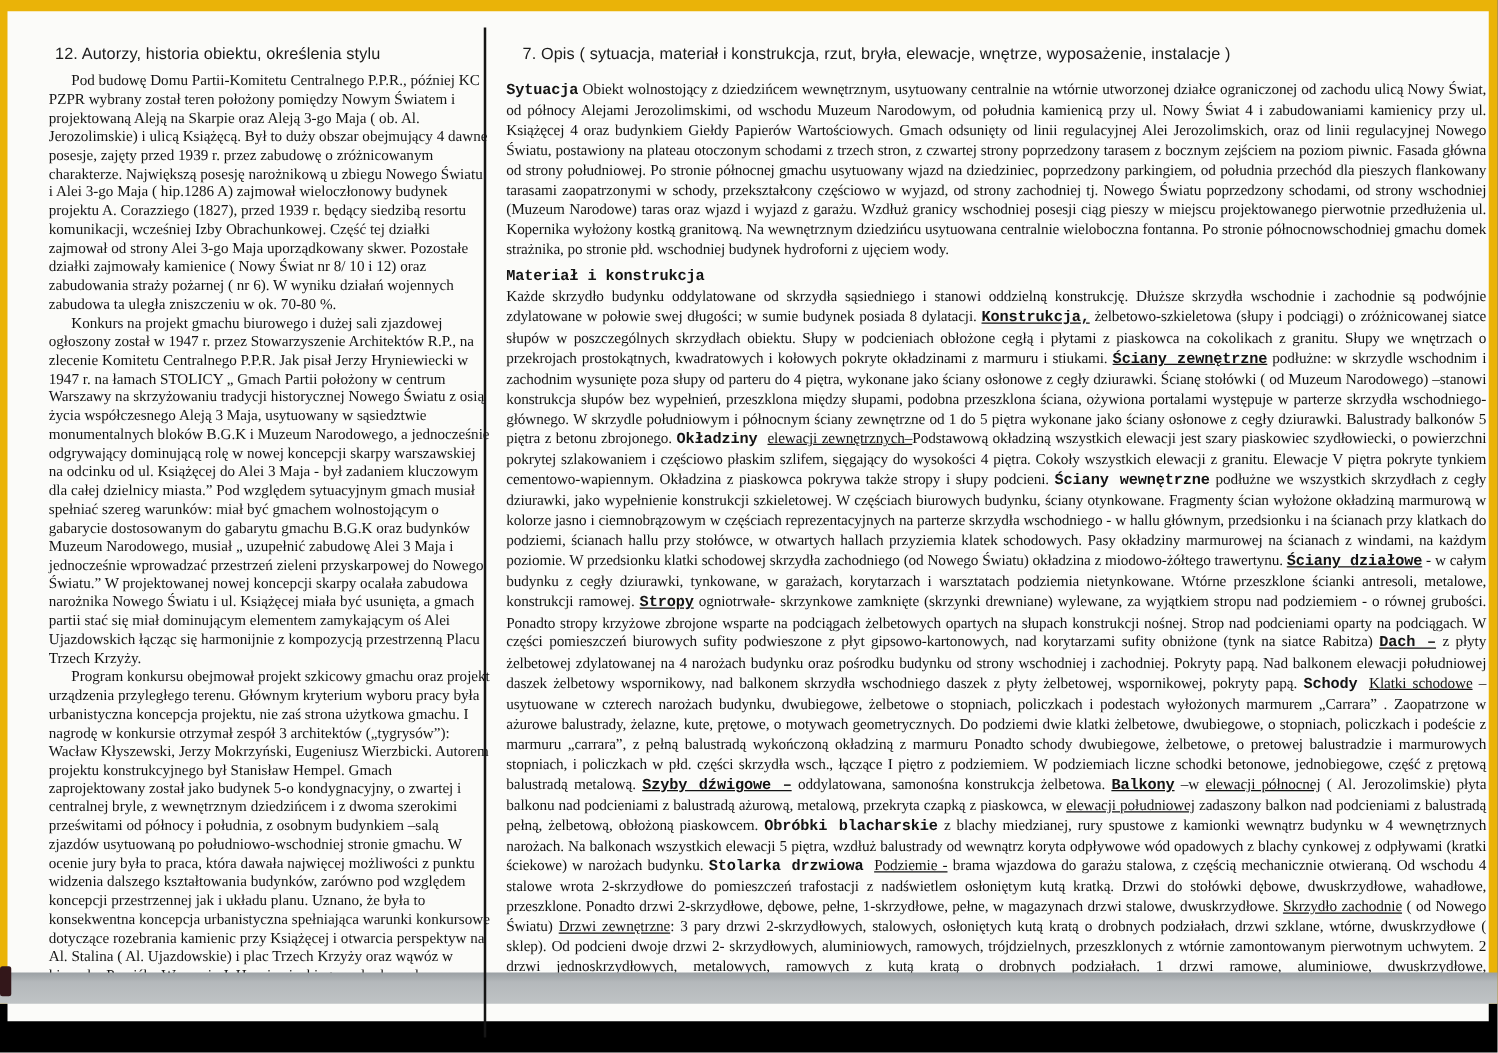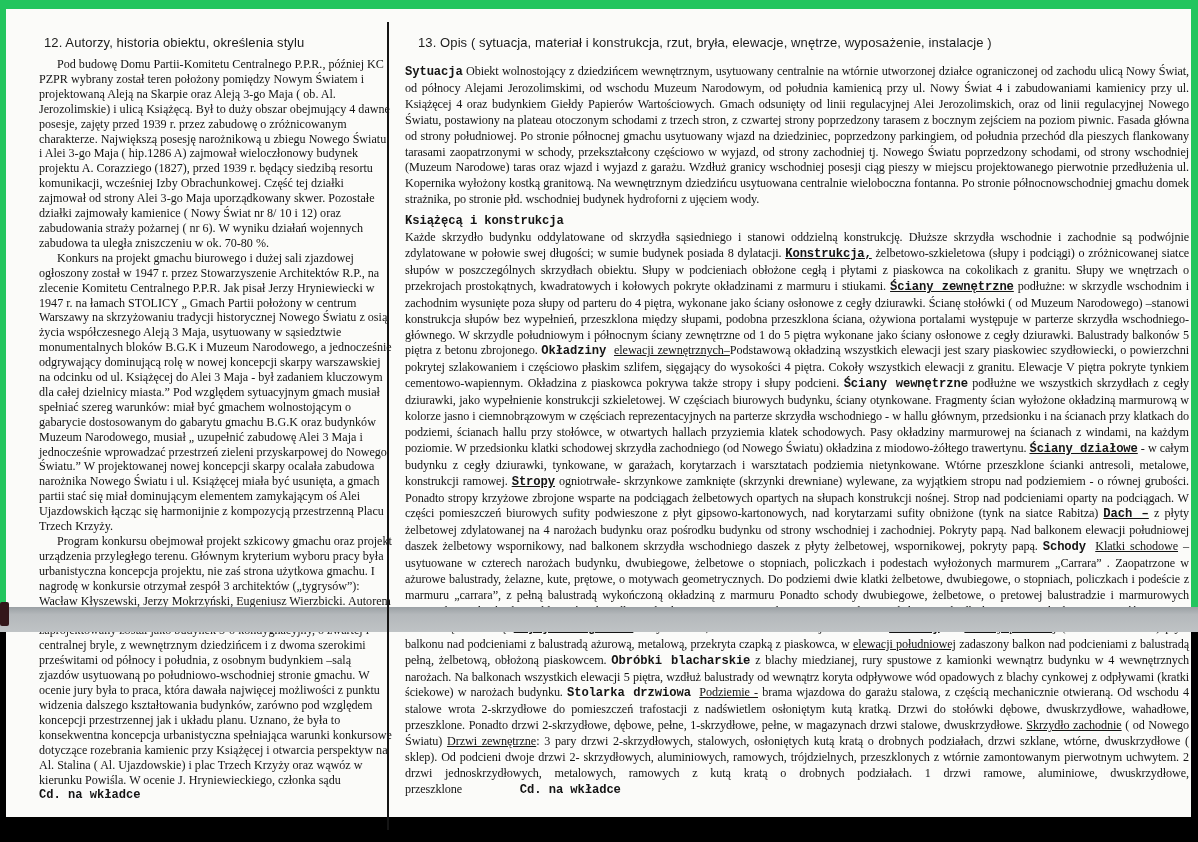--- a/index.html
+++ b/index.html
@@ -1,18 +1,18 @@
 <!DOCTYPE html>
 <html><head>
 <meta charset="utf-8">
 <style>
   html, body { margin: 0; padding: 0; }
   body { width: 1198px; height: 842px; overflow: hidden; background: #000; }
 
-  .scan { position: relative; width: 1198px; height: 632px; background: #22c55e; }
+  .scan { position: relative; width: 1198px; height: 803px; background: #eab308; }
 
   .page {
     position: absolute; left: 6px; top: 9px; width: 1185px; height: 808px;
     background: #fbfbf9; overflow: hidden;
   }
 
   .divider {
     position: absolute; left: 387px; top: 22px; width: 2px; height: 808px;
     background: #151515; z-index: 6;
   }
@@ -63,24 +63,24 @@
       <div class="col-heading">12. Autorzy, historia obiektu, określenia stylu</div>
       <div class="body-text">
           <p class="para indent"><span>Pod budowę Domu Partii-Komitetu Centralnego P.P.R., później KC PZPR wybrany został teren położony pomiędzy Nowym Światem i projektowaną Aleją na Skarpie oraz Aleją 3-go Maja ( ob. Al. Jerozolimskie) i ulicą Książęcą. Był to duży obszar obejmujący 4 dawne posesje, zajęty przed 1939 r. przez zabudowę o zróżnicowanym charakterze. Największą posesję narożnikową u zbiegu Nowego Światu i Alei 3-go Maja ( hip.1286 A) zajmował wieloczłonowy budynek projektu A. Corazziego (1827), przed 1939 r. będący siedzibą resortu komunikacji, wcześniej Izby Obrachunkowej. Część tej działki zajmował od strony Alei 3-go Maja uporządkowany skwer. Pozostałe działki zajmowały kamienice ( Nowy Świat nr 8/ 10 i 12) oraz zabudowania straży pożarnej ( nr 6). W wyniku działań wojennych zabudowa ta uległa zniszczeniu w ok. 70-80 %.</span></p>
           <p class="para indent"><span>Konkurs na projekt gmachu biurowego i dużej sali zjazdowej ogłoszony został w 1947 r. przez Stowarzyszenie Architektów R.P., na zlecenie Komitetu Centralnego P.P.R. Jak pisał Jerzy Hryniewiecki w 1947 r. na łamach STOLICY „ Gmach Partii położony w centrum Warszawy na skrzyżowaniu tradycji historycznej Nowego Światu z osią życia współczesnego Aleją 3 Maja, usytuowany w sąsiedztwie monumentalnych bloków B.G.K i Muzeum Narodowego, a jednocześnie odgrywający dominującą rolę w nowej koncepcji skarpy warszawskiej na odcinku od ul. Książęcej do Alei 3 Maja - był zadaniem kluczowym dla całej dzielnicy miasta.” Pod względem sytuacyjnym gmach musiał spełniać szereg warunków: miał być gmachem wolnostojącym o gabarycie dostosowanym do gabarytu gmachu B.G.K oraz budynków Muzeum Narodowego, musiał „ uzupełnić zabudowę Alei 3 Maja i jednocześnie wprowadzać przestrzeń zieleni przyskarpowej do Nowego Światu.” W projektowanej nowej koncepcji skarpy ocalała zabudowa narożnika Nowego Światu i ul. Książęcej miała być usunięta, a gmach partii stać się miał dominującym elementem zamykającym oś Alei Ujazdowskich łącząc się harmonijnie z kompozycją przestrzenną Placu Trzech Krzyży.</span></p>
           <p class="para indent"><span>Program konkursu obejmował projekt szkicowy gmachu oraz projekt urządzenia przyległego terenu. Głównym kryterium wyboru pracy była urbanistyczna koncepcja projektu, nie zaś strona użytkowa gmachu. I nagrodę w konkursie otrzymał zespół 3 architektów („tygrysów”): Wacław Kłyszewski, Jerzy Mokrzyński, Eugeniusz Wierzbicki. Autorem projektu konstrukcyjnego był Stanisław Hempel. Gmach zaprojektowany został jako budynek 5-o kondygnacyjny, o zwartej i centralnej bryle, z wewnętrznym dziedzińcem i z dwoma szerokimi prześwitami od północy i południa, z osobnym budynkiem –salą zjazdów usytuowaną po południowo-wschodniej stronie gmachu. W ocenie jury była to praca, która dawała najwięcej możliwości z punktu widzenia dalszego kształtowania budynków, zarówno pod względem koncepcji przestrzennej jak i układu planu. Uznano, że była to konsekwentna koncepcja urbanistyczna spełniająca warunki konkursowe dotyczące rozebrania kamienic przy Książęcej i otwarcia perspektyw na Al. Stalina ( Al. Ujazdowskie) i plac Trzech Krzyży oraz wąwóz w kierunku Powiśla. W ocenie J. Hryniewieckiego, członka sądu</span></p>
           <p class="para"><span class="b">Cd. na wkładce</span></p>
         </div>
     </div>
 
     <div class="col col-right">
-      <div class="col-heading">13. Opis ( sytuacja, materiał i konstrukcja, rzut, bryła, elewacje, wnętrze, wyposażenie, instalacje )</div>
+      <div class="col-heading">7. Opis ( sytuacja, materiał i konstrukcja, rzut, bryła, elewacje, wnętrze, wyposażenie, instalacje )</div>
       <div class="body-text">
           <p class="para gap-after"><span class="b">Sytuacja</span><span> Obiekt wolnostojący z dziedzińcem wewnętrznym, usytuowany centralnie na wtórnie utworzonej działce ograniczonej od zachodu ulicą Nowy Świat, od północy Alejami Jerozolimskimi, od wschodu Muzeum Narodowym, od południa kamienicą przy ul. Nowy Świat 4 i zabudowaniami kamienicy przy ul. Książęcej 4 oraz budynkiem Giełdy Papierów Wartościowych. Gmach odsunięty od linii regulacyjnej Alei Jerozolimskich, oraz od linii regulacyjnej Nowego Światu, postawiony na plateau otoczonym schodami z trzech stron, z czwartej strony poprzedzony tarasem z bocznym zejściem na poziom piwnic. Fasada główna od strony południowej. Po stronie północnej gmachu usytuowany wjazd na dziedziniec, poprzedzony parkingiem, od południa przechód dla pieszych flankowany tarasami zaopatrzonymi w schody, przekształcony częściowo w wyjazd, od strony zachodniej tj. Nowego Światu poprzedzony schodami, od strony wschodniej (Muzeum Narodowe) taras oraz wjazd i wyjazd z garażu. Wzdłuż granicy wschodniej posesji ciąg pieszy w miejscu projektowanego pierwotnie przedłużenia ul. Kopernika wyłożony kostką granitową. Na wewnętrznym dziedzińcu usytuowana centralnie wieloboczna fontanna. Po stronie północnowschodniej gmachu domek strażnika, po stronie płd. wschodniej budynek hydroforni z ujęciem wody.</span></p>
-          <p class="para sect-head"><span class="b">Książęcą i konstrukcja</span></p>
+          <p class="para sect-head"><span class="b">Materiał i konstrukcja</span></p>
           <p class="para"><span>Każde skrzydło budynku oddylatowane od skrzydła sąsiedniego i stanowi oddzielną konstrukcję. Dłuższe skrzydła wschodnie i zachodnie są podwójnie zdylatowane w połowie swej długości; w sumie budynek posiada 8 dylatacji. </span><span class="b u">Konstrukcja,</span><span> żelbetowo-szkieletowa (słupy i podciągi) o zróżnicowanej siatce słupów w poszczególnych skrzydłach obiektu. Słupy w podcieniach obłożone cegłą i płytami z piaskowca na cokolikach z granitu. Słupy we wnętrzach o przekrojach prostokątnych, kwadratowych i kołowych pokryte okładzinami z marmuru i stiukami. </span><span class="b u">Ściany zewnętrzne</span><span> podłużne: w skrzydle wschodnim i zachodnim wysunięte poza słupy od parteru do 4 piętra, wykonane jako ściany osłonowe z cegły dziurawki. Ścianę stołówki ( od Muzeum Narodowego) –stanowi konstrukcja słupów bez wypełnień, przeszklona między słupami, podobna przeszklona ściana, ożywiona portalami występuje w parterze skrzydła wschodniego-głównego. W skrzydle południowym i północnym ściany zewnętrzne od 1 do 5 piętra wykonane jako ściany osłonowe z cegły dziurawki. Balustrady balkonów 5 piętra z betonu zbrojonego. </span><span class="b">Okładziny </span><span class="u">elewacji zewnętrznych–</span><span>Podstawową okładziną wszystkich elewacji jest szary piaskowiec szydłowiecki, o powierzchni pokrytej szlakowaniem i częściowo płaskim szlifem, sięgający do wysokości 4 piętra. Cokoły wszystkich elewacji z granitu. Elewacje V piętra pokryte tynkiem cementowo-wapiennym. Okładzina z piaskowca pokrywa także stropy i słupy podcieni. </span><span class="b">Ściany wewnętrzne</span><span> podłużne we wszystkich skrzydłach z cegły dziurawki, jako wypełnienie konstrukcji szkieletowej. W częściach biurowych budynku, ściany otynkowane. Fragmenty ścian wyłożone okładziną marmurową w kolorze jasno i ciemnobrązowym w częściach reprezentacyjnych na parterze skrzydła wschodniego - w hallu głównym, przedsionku i na ścianach przy klatkach do podziemi, ścianach hallu przy stołówce, w otwartych hallach przyziemia klatek schodowych. Pasy okładziny marmurowej na ścianach z windami, na każdym poziomie. W przedsionku klatki schodowej skrzydła zachodniego (od Nowego Światu) okładzina z miodowo-żółtego trawertynu. </span><span class="b u">Ściany działowe</span><span> - w całym budynku z cegły dziurawki, tynkowane, w garażach, korytarzach i warsztatach podziemia nietynkowane. Wtórne przeszklone ścianki antresoli, metalowe, konstrukcji ramowej. </span><span class="b u">Stropy</span><span> ogniotrwałe- skrzynkowe zamknięte (skrzynki drewniane) wylewane, za wyjątkiem stropu nad podziemiem - o równej grubości. Ponadto stropy krzyżowe zbrojone wsparte na podciągach żelbetowych opartych na słupach konstrukcji nośnej. Strop nad podcieniami oparty na podciągach. W części pomieszczeń biurowych sufity podwieszone z płyt gipsowo-kartonowych, nad korytarzami sufity obniżone (tynk na siatce Rabitza) </span><span class="b u">Dach –</span><span> z płyty żelbetowej zdylatowanej na 4 narożach budynku oraz pośrodku budynku od strony wschodniej i zachodniej. Pokryty papą. Nad balkonem elewacji południowej daszek żelbetowy wspornikowy, nad balkonem skrzydła wschodniego daszek z płyty żelbetowej, wspornikowej, pokryty papą. </span><span class="b">Schody </span><span class="u">Klatki schodowe</span><span> – usytuowane w czterech narożach budynku, dwubiegowe, żelbetowe o stopniach, policzkach i podestach wyłożonych marmurem „Carrara” . Zaopatrzone w ażurowe balustrady, żelazne, kute, prętowe, o motywach geometrycznych. Do podziemi dwie klatki żelbetowe, dwubiegowe, o stopniach, policzkach i podeście z marmuru „carrara”, z pełną balustradą wykończoną okładziną z marmuru Ponadto schody dwubiegowe, żelbetowe, o pretowej balustradzie i marmurowych stopniach, i policzkach w płd. części skrzydła wsch., łączące I piętro z podziemiem. W podziemiach liczne schodki betonowe, jednobiegowe, część z prętową balustradą metalową. </span><span class="b u">Szyby dźwigowe –</span><span> oddylatowana, samonośna konstrukcja żelbetowa. </span><span class="b u">Balkony</span><span> –w </span><span class="u">elewacji północnej</span><span> ( Al. Jerozolimskie) płyta balkonu nad podcieniami z balustradą ażurową, metalową, przekryta czapką z piaskowca, w </span><span class="u">elewacji południowej</span><span> zadaszony balkon nad podcieniami z balustradą pełną, żelbetową, obłożoną piaskowcem. </span><span class="b">Obróbki blacharskie</span><span> z blachy miedzianej, rury spustowe z kamionki wewnątrz budynku w 4 wewnętrznych narożach. Na balkonach wszystkich elewacji 5 piętra, wzdłuż balustrady od wewnątrz koryta odpływowe wód opadowych z blachy cynkowej z odpływami (kratki ściekowe) w narożach budynku. </span><span class="b">Stolarka drzwiowa </span><span class="u">Podziemie -</span><span> brama wjazdowa do garażu stalowa, z częścią mechanicznie otwieraną. Od wschodu 4 stalowe wrota 2-skrzydłowe do pomieszczeń trafostacji z nadświetlem osłoniętym kutą kratką. Drzwi do stołówki dębowe, dwuskrzydłowe, wahadłowe, przeszklone. Ponadto drzwi 2-skrzydłowe, dębowe, pełne, 1-skrzydłowe, pełne, w magazynach drzwi stalowe, dwuskrzydłowe. </span><span class="u">Skrzydło zachodnie</span><span> ( od Nowego Światu) </span><span class="u">Drzwi zewnętrzne</span><span>: 3 pary drzwi 2-skrzydłowych, stalowych, osłoniętych kutą kratą o drobnych podziałach, drzwi szklane, wtórne, dwuskrzydłowe ( sklep). Od podcieni dwoje drzwi 2- skrzydłowych, aluminiowych, ramowych, trójdzielnych, przeszklonych z wtórnie zamontowanym pierwotnym uchwytem. 2 drzwi jednoskrzydłowych, metalowych, ramowych z kutą kratą o drobnych podziałach. 1 drzwi ramowe, aluminiowe, dwuskrzydłowe, przeszklone</span><span class="b">&nbsp;&nbsp;&nbsp;&nbsp;&nbsp;&nbsp;&nbsp;&nbsp;Cd. na wkładce</span></p>
         </div>
     </div>
 
   </div>
 
   <div class="divider"></div>
   <div class="scan-band"></div>
   <div class="scan-blot"></div>
 </div>

